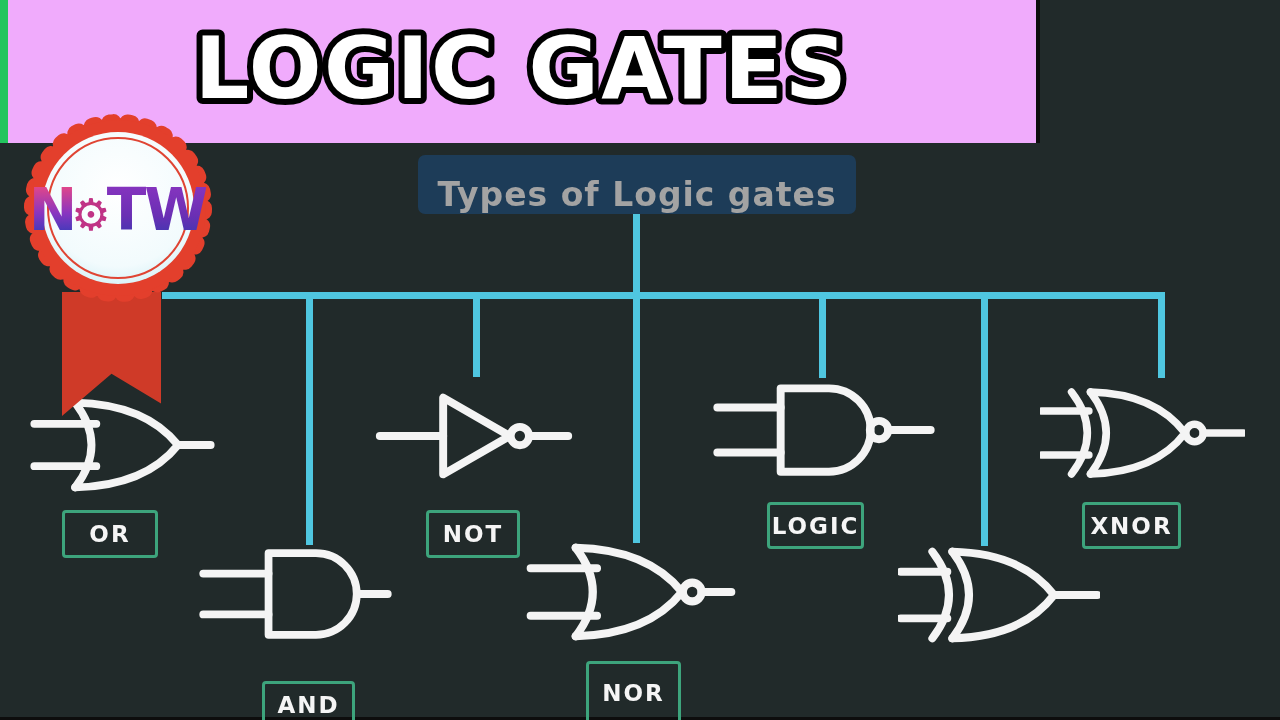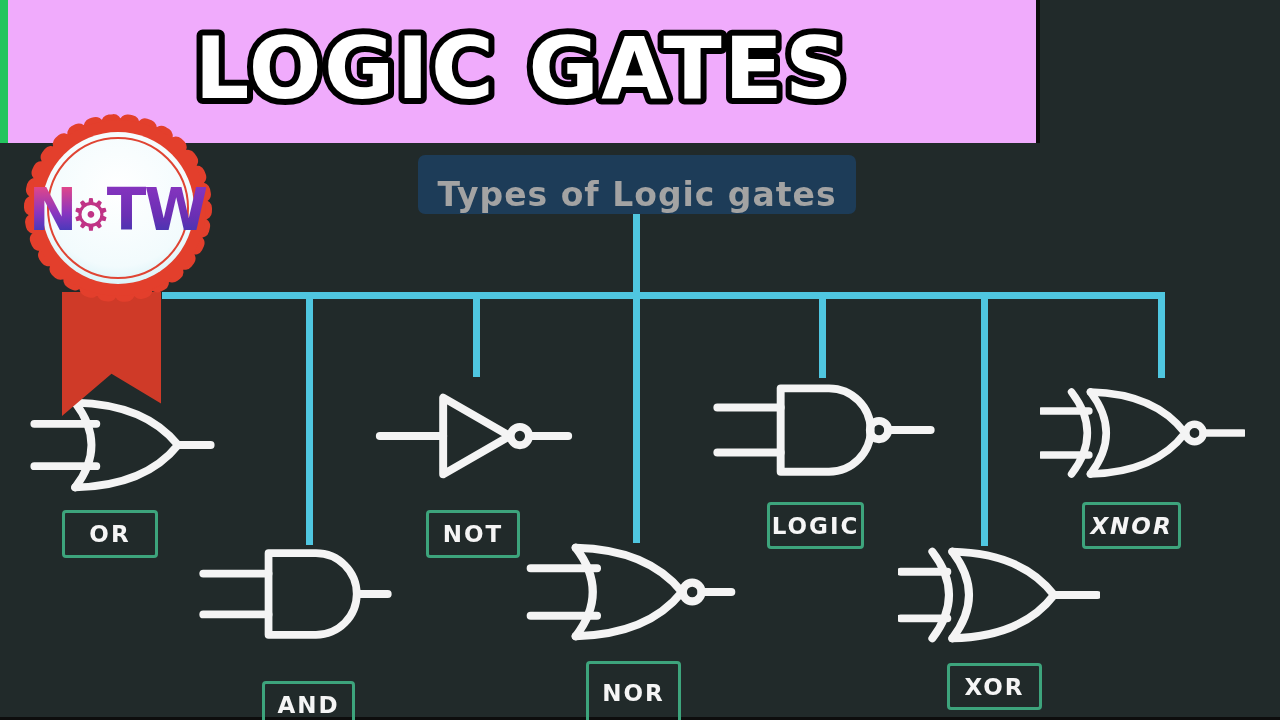--- a/index.html
+++ b/index.html
@@ -162,17 +162,16 @@
     <path d="M 64 8 Q 146 10 184 60 Q 146 110 64 112"></path>
     <circle cx="196" cy="60" r="11"></circle>
     <path d="M 207 60 L 258 60"></path>
   </svg>
 
   <div class="glabel" style="left:62px;top:510px;width:96px;height:48px;">OR</div>
   <div class="glabel" style="left:262px;top:661px;width:93px;height:47px;margin-top:20px;">AND</div>
   <div class="glabel" style="left:411px;top:510px;width:94px;height:48px;margin-left:15px;">NOT</div>
   <div class="glabel" style="left:586px;top:661px;width:95px;height:63px;">NOR</div>
   <div class="glabel" style="left:767px;top:502px;width:97px;height:47px;">LOGIC</div>
-  <div class="glabel" style="left:947px;top:663px;width:95px;height:47px;">XOR</div>
-  <div class="glabel" style="left:1082px;top:502px;width:99px;height:47px;font-style:italic;">XNOR</div>
+  <div class="glabel" style="left:1082px;top:502px;width:99px;height:47px;">XNOR</div>
 
   <div class="bottom-strip"></div>
 </div>
 
 </body></html>

